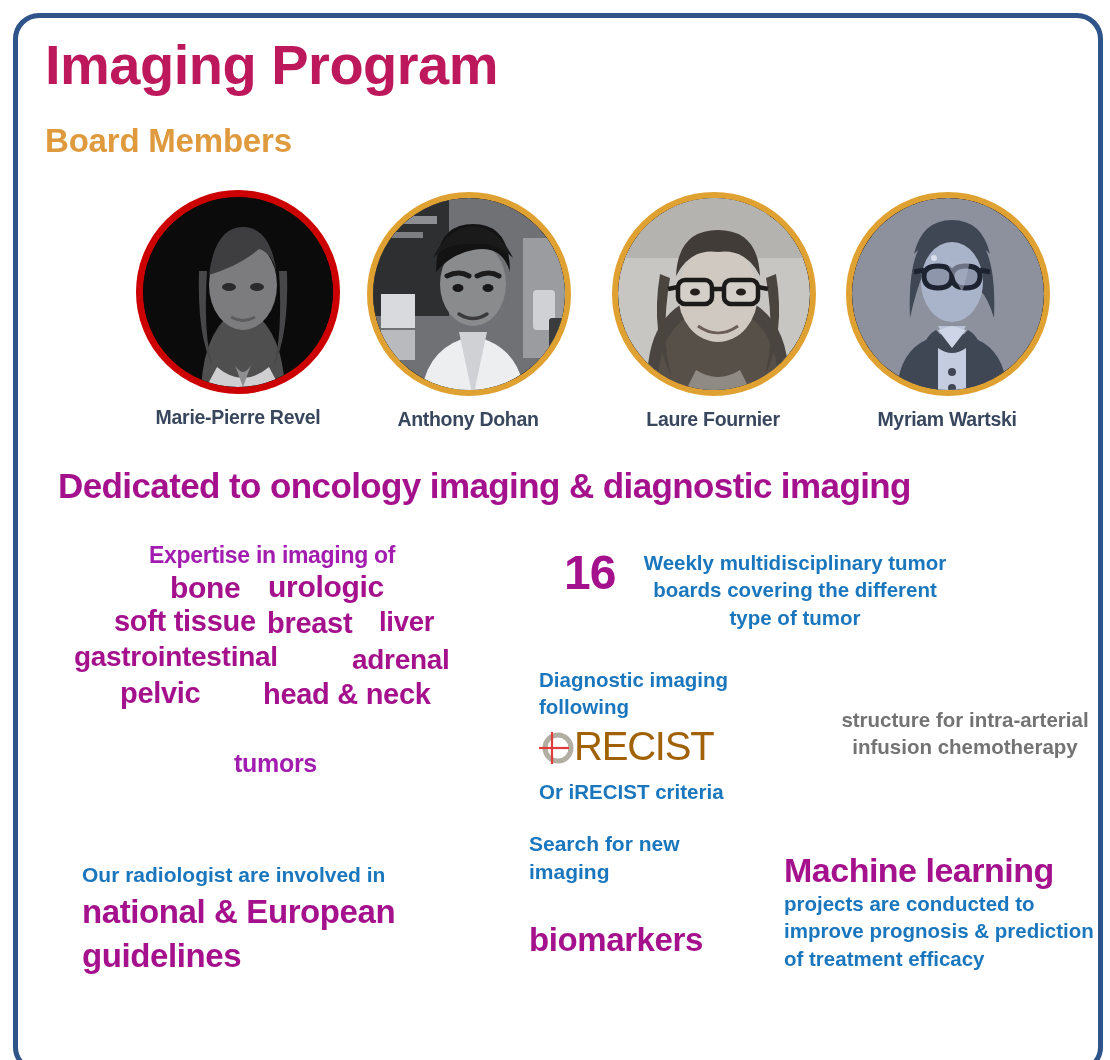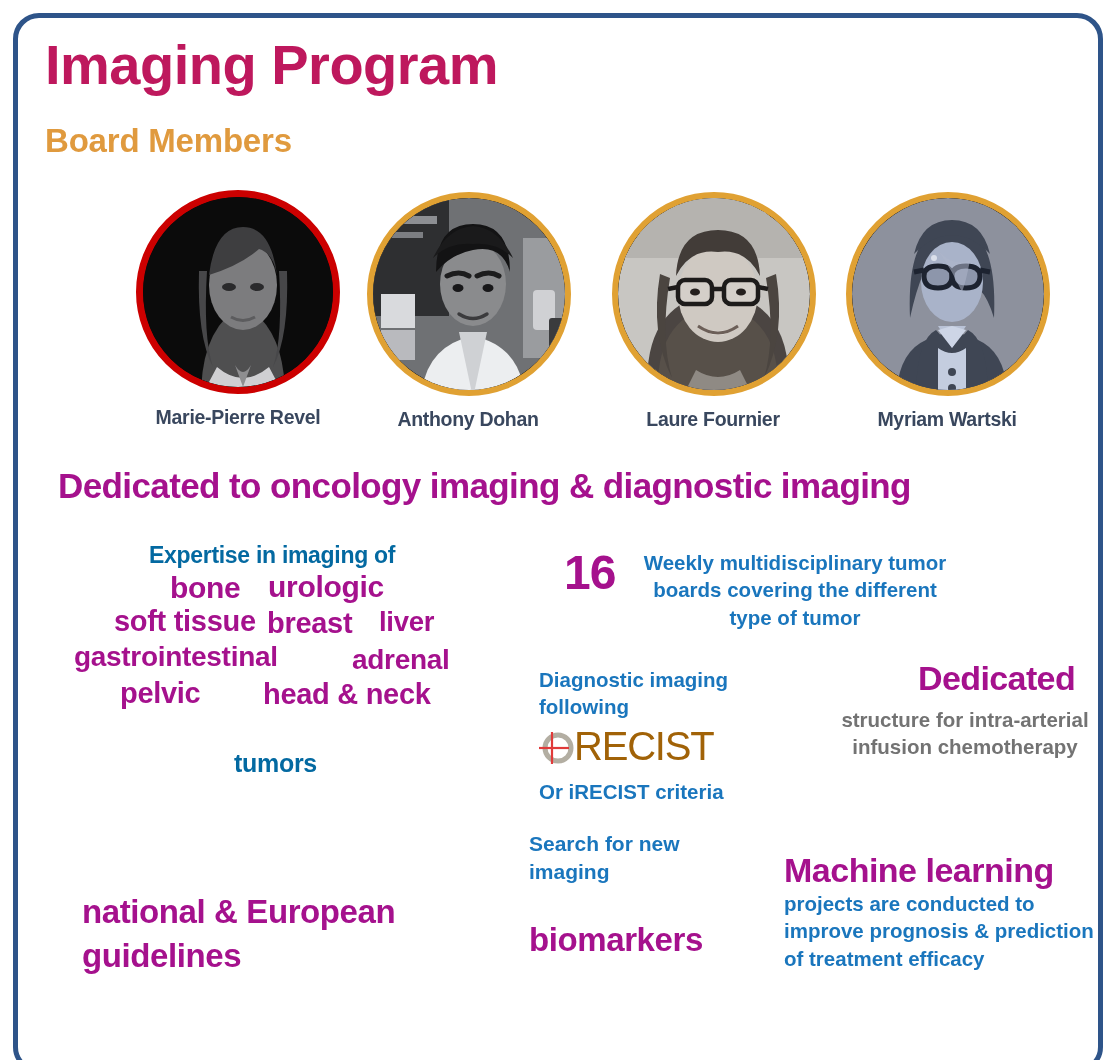--- a/index.html
+++ b/index.html
@@ -69,21 +69,21 @@
   #banner{
     left:40px; top:448px;
     font-size:35px; font-weight:bold;
     color:#a5118d;
     letter-spacing:-0.6px;
     white-space:nowrap;
   }
 
   
   .tok{position:absolute;white-space:nowrap;font-weight:bold;letter-spacing:-0.3px;}
-  .blue{color:#0369a1;}
+  .blue{color:#a21caf;}
   .mag{color:#a5118d;}
 
   
   #num16{
     left:546px; top:527px;
     font-size:48px; font-weight:bold;
     color:#a5118d;
     letter-spacing:-1px;
   }
   #wkly{
@@ -300,23 +300,23 @@
         <svg width="42" height="42" viewBox="0 0 42 42" aria-hidden="true">
           <circle cx="22" cy="22" r="13" fill="none" stroke="#b3aea2" stroke-width="5"></circle>
           <path d="M16 6 V38" stroke="#e03a3a" stroke-width="2.2"></path>
           <path d="M3 22 H33" stroke="#e03a3a" stroke-width="2.2"></path>
         </svg>
       </span>
       <span id="recist-word">RECIST</span>
     </div>
     <div class="abs" id="recist-or">Or iRECIST criteria</div>
 
-    <div class="abs" id="dedicated">Dedicated</div>
     <div class="abs" id="ded-body">structure for intra-arterial infusion chemotherapy</div>
 
+    <div class="abs" id="radio-lead">Our radiologist are involved in</div>
     <div class="abs" id="radio-big">national &amp; European guidelines</div>
 
     <div class="abs" id="search-lead" style="width:190px;">Search for new imaging</div>
     <div class="abs" id="biomarkers">biomarkers</div>
 
     <div class="abs" id="ml-title">Machine learning</div>
     <div class="abs" id="ml-body">projects are conducted to improve prognosis &amp; prediction of treatment efficacy</div>
 
   </div>
 </div>

